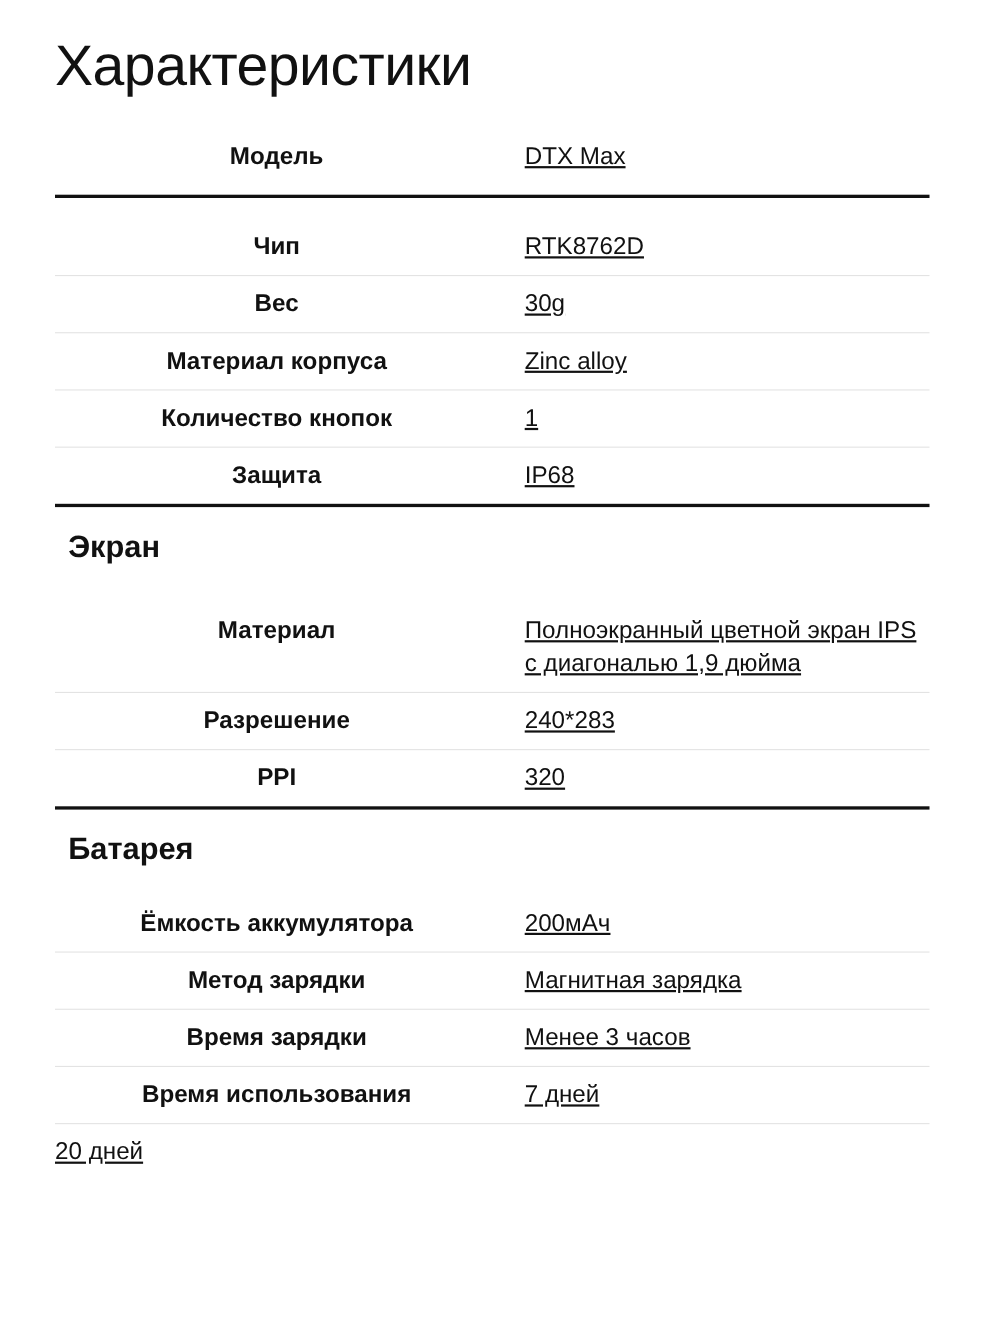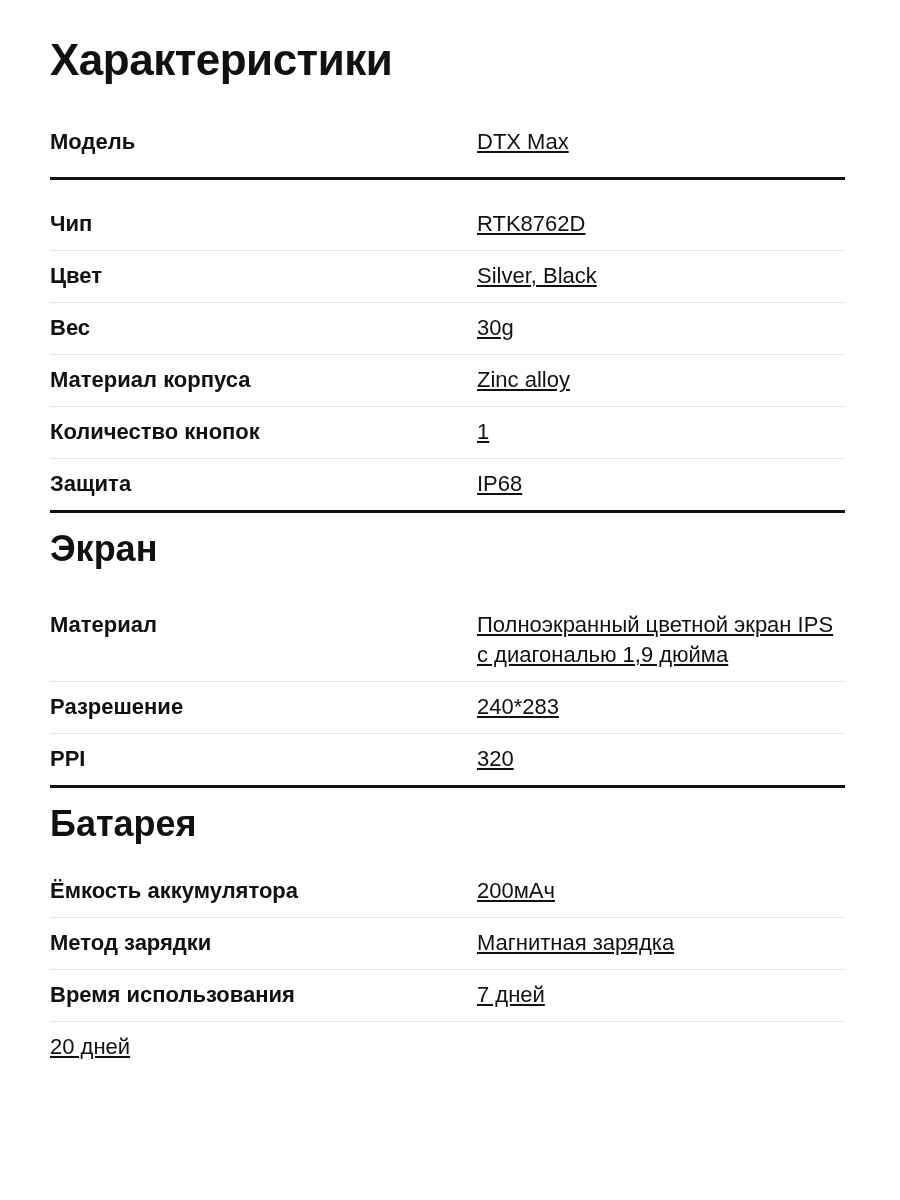--- a/index.html
+++ b/index.html
@@ -12,31 +12,31 @@
     height: 1200px;
     overflow: hidden;
     font-family: "Liberation Sans", "DejaVu Sans", sans-serif;
     color: #111111;
   }
   .page {
     padding: 0 55px 0 50px;
     box-sizing: border-box;
   }
   .page-title {
-    font-size: 44px;
+    font-size: 52px;
     line-height: 70px;
-    font-weight: 700;
+    font-weight: 400;
     margin: 25px 0 0 0;
     letter-spacing: -0.5px;
   }
   .section-title {
-    font-size: 36px;
+    font-size: 28px;
     line-height: 46px;
     font-weight: 700;
-    margin: 13px 0 0 0;
+    margin: 13px 0 0 12px;
   }
   .spec-table {
     margin-top: 28px;
   }
   .spec-table.top-table {
     margin-top: 22px;
   }
   .spec-table.general-table,
   .spec-table.battery-table {
     margin-top: 19px;
@@ -58,20 +58,21 @@
   }
   .no-end .spec-row:last-child {
     border-bottom: none;
   }
   .spec-label {
     width: 427px;
     flex-shrink: 0;
     font-weight: 700;
     padding-right: 24px;
     box-sizing: border-box;
+    text-align: center;
   }
   .spec-value {
     flex: 1 1 auto;
     font-weight: 400;
     text-decoration: underline;
   }
 </style>
 </head>
 <body>
 
@@ -83,24 +84,20 @@
     <div class="spec-row model-row heavy-bottom">
       <div class="spec-label">Модель</div>
       <div class="spec-value">DTX Max</div>
     </div>
   </div>
 
   <div class="spec-table general-table heavy-end">
     <div class="spec-row">
       <div class="spec-label">Чип</div>
       <div class="spec-value">RTK8762D</div>
-    </div>
-    <div class="spec-row">
-      <div class="spec-label">Цвет</div>
-      <div class="spec-value">Silver, Black</div>
     </div>
     <div class="spec-row">
       <div class="spec-label">Вес</div>
       <div class="spec-value">30g</div>
     </div>
     <div class="spec-row">
       <div class="spec-label">Материал корпуса</div>
       <div class="spec-value">Zinc alloy</div>
     </div>
     <div class="spec-row">
@@ -133,20 +130,24 @@
   <div class="spec-table battery-table no-end">
     <div class="spec-row">
       <div class="spec-label">Ёмкость аккумулятора</div>
       <div class="spec-value">200мАч</div>
     </div>
     <div class="spec-row">
       <div class="spec-label">Метод зарядки</div>
       <div class="spec-value">Магнитная зарядка</div>
     </div>
     <div class="spec-row">
+      <div class="spec-label">Время зарядки</div>
+      <div class="spec-value">Менее 3 часов</div>
+    </div>
+    <div class="spec-row">
       <div class="spec-label">Время использования</div>
       <div class="spec-value">7 дней</div>
     </div>
     <div class="spec-row">
       <div class="spec-value">20 дней</div>
     </div>
   </div>
 
 </div>
 

